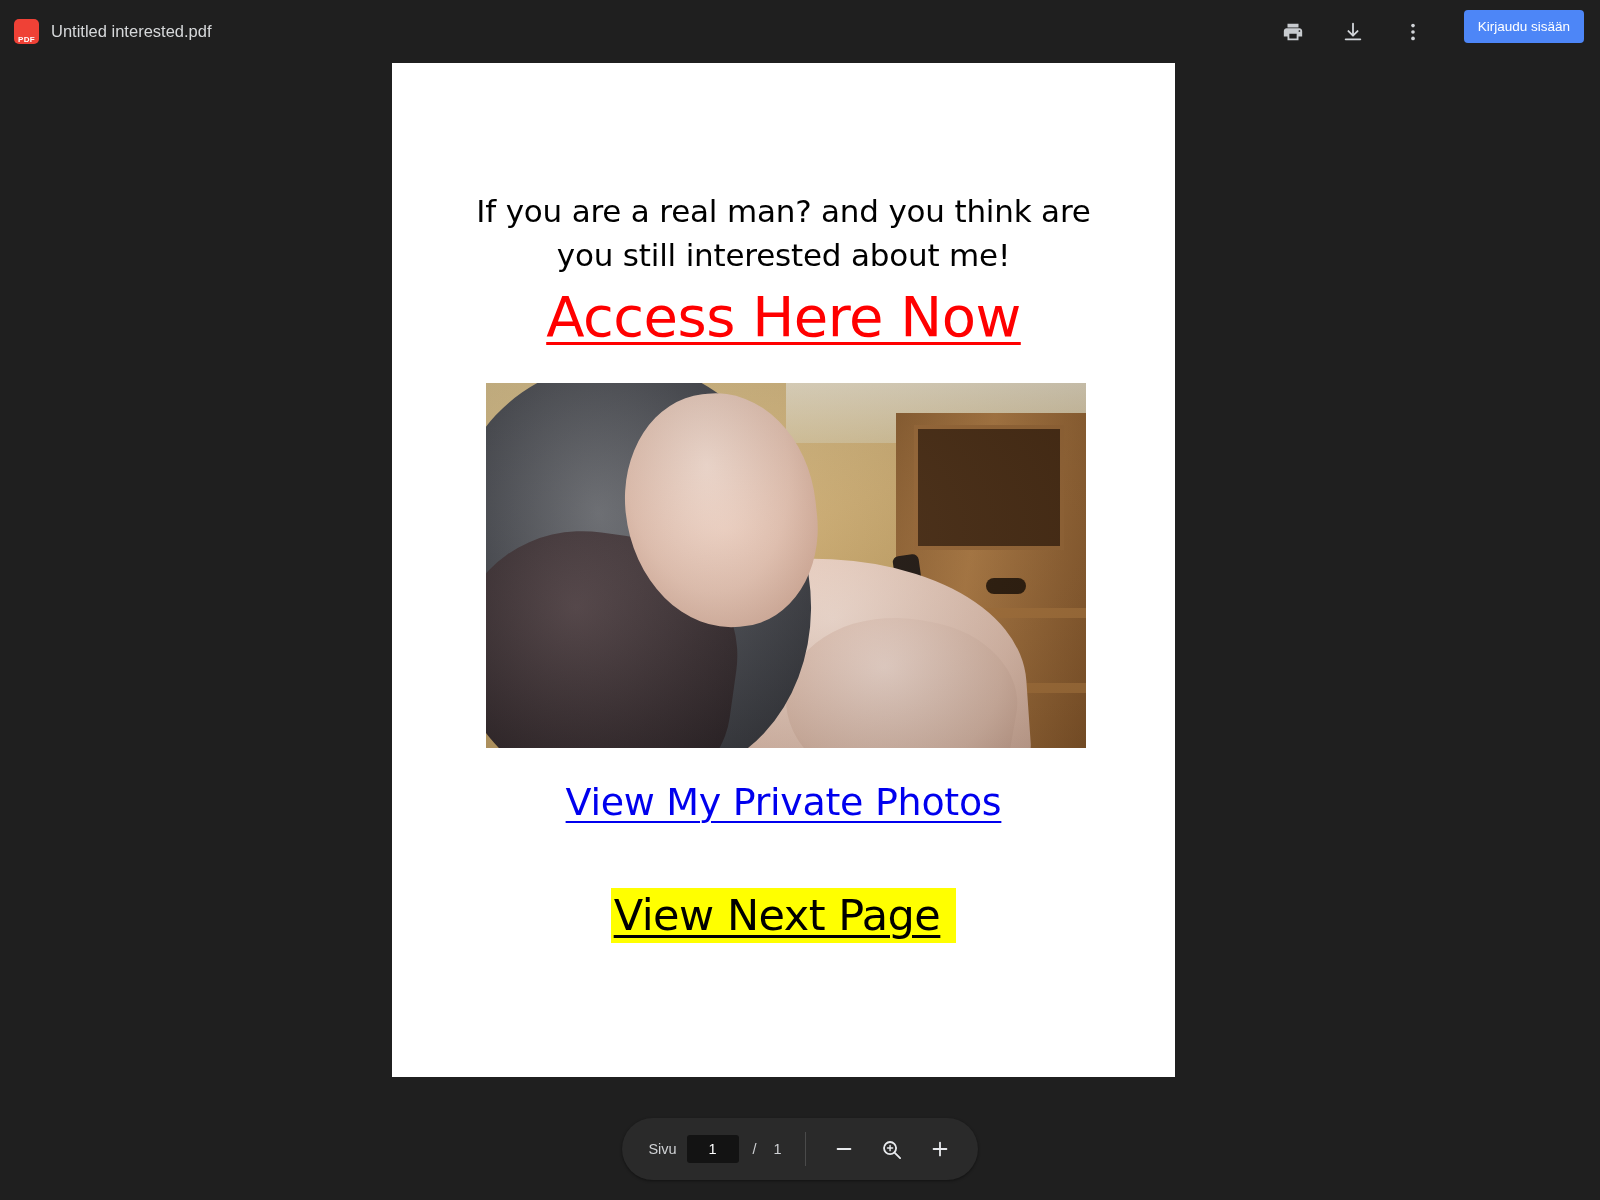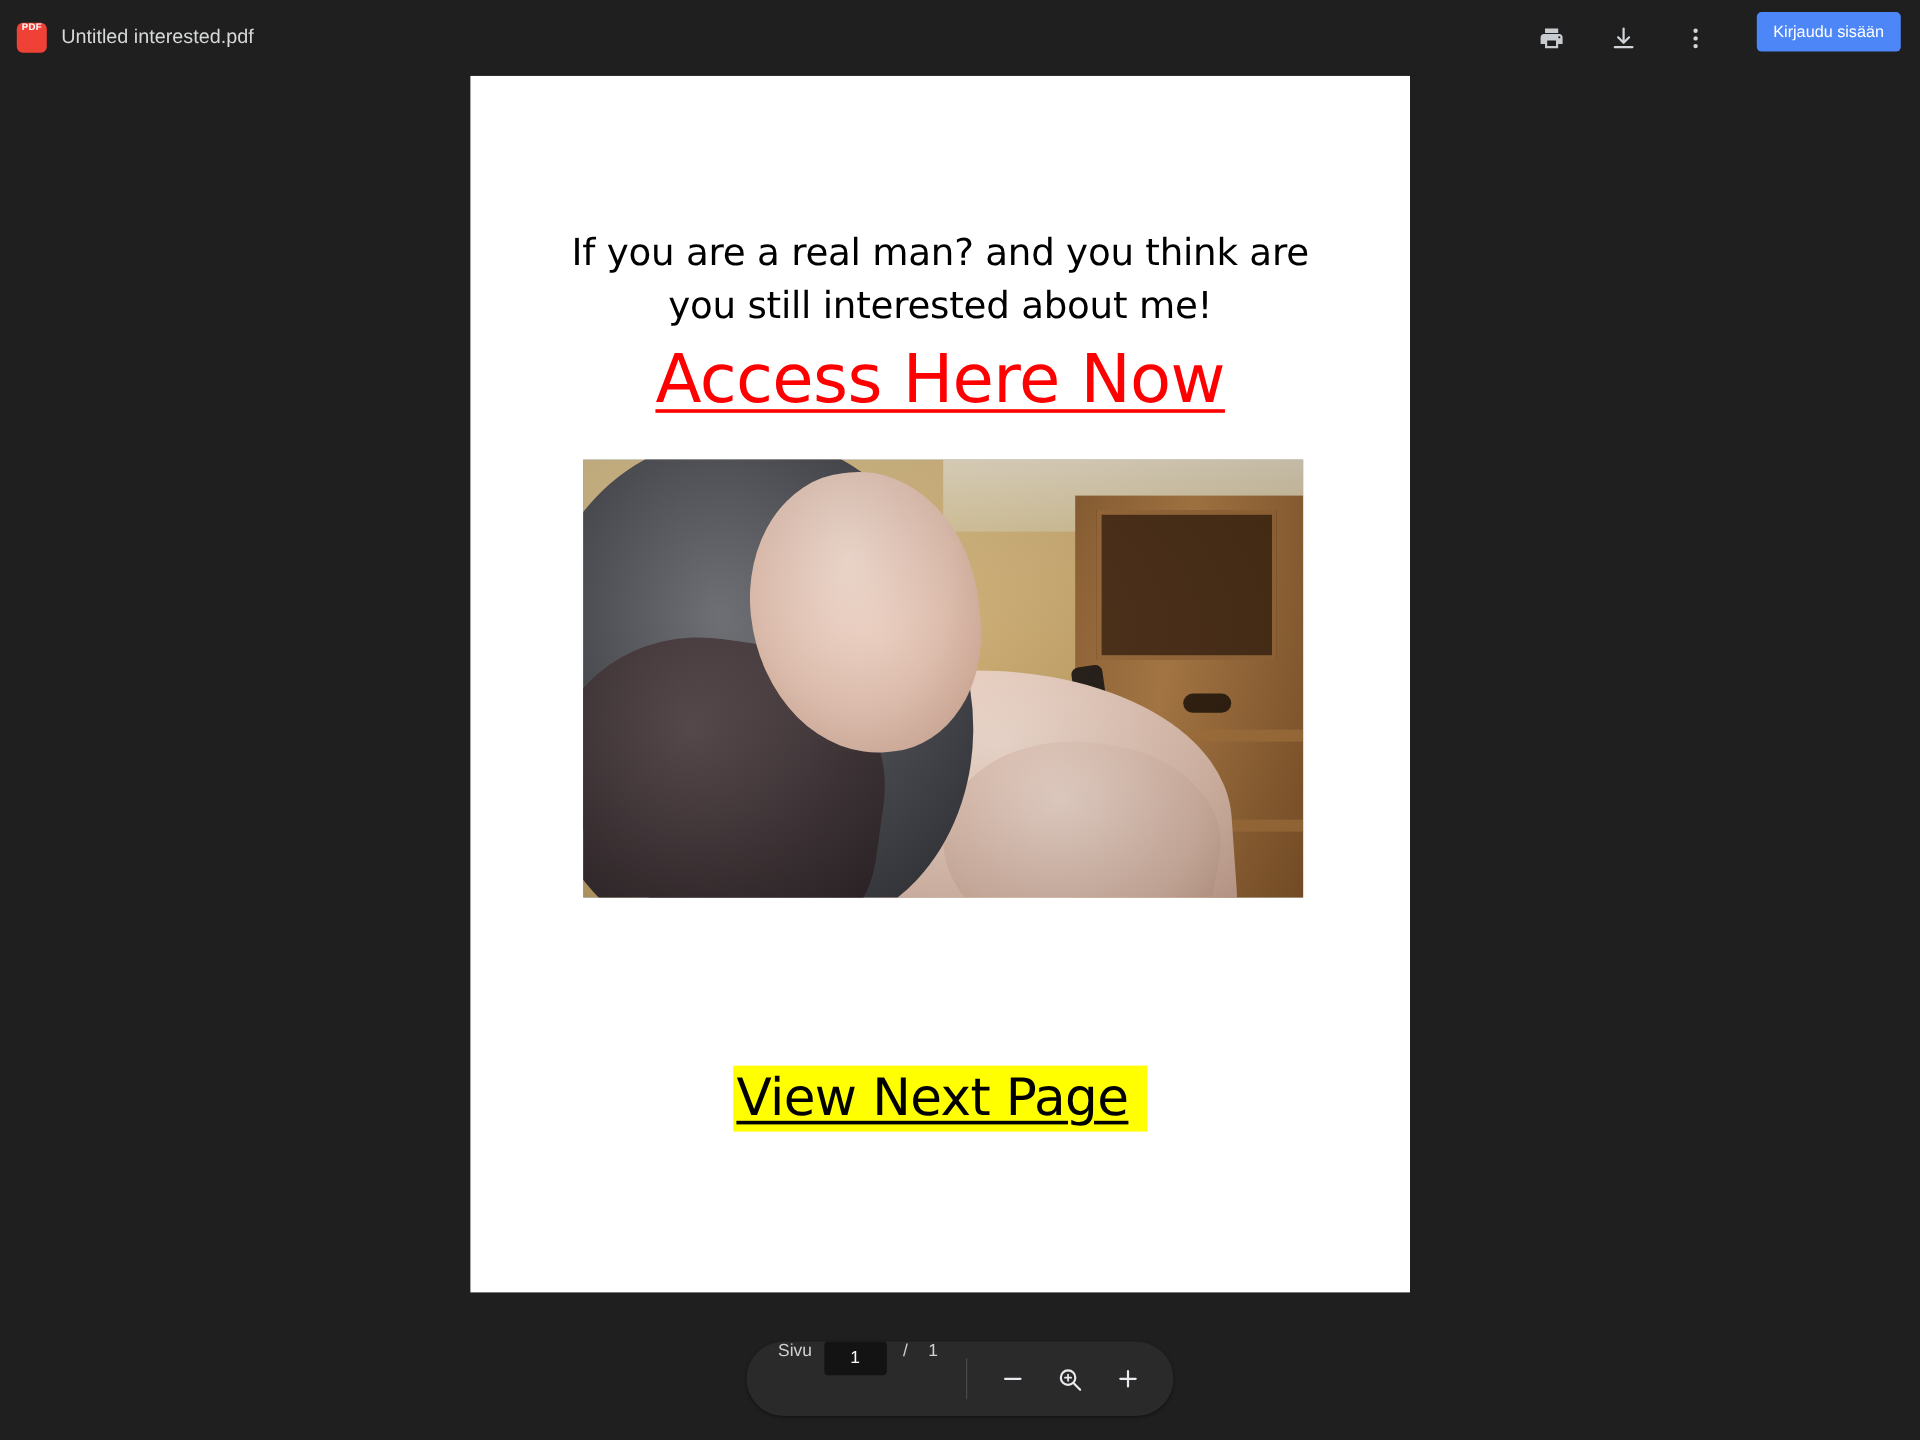--- a/index.html
+++ b/index.html
@@ -35,21 +35,21 @@
     align-items: center;
     gap: 12px;
     min-width: 0;
   }
   .pdf-badge {
     width: 25px;
     height: 25px;
     border-radius: 5px;
     background: #ef4136;
     display: flex;
-    align-items: flex-start;
+    align-items: flex-end;
     justify-content: center;
     flex: none;
   }
   .pdf-badge span {
     font-size: 8px;
     font-weight: bold;
     letter-spacing: .3px;
     color: #ffffff;
     line-height: 1;
   }
@@ -325,21 +325,21 @@
     height: 62px;
     background: #2a2a2a;
     border-radius: 31px;
     display: flex;
     align-items: center;
     box-shadow: 0 1px 3px rgba(0,0,0,.45);
     overflow: hidden;
   }
   #page-group {
     display: flex;
-    align-items: flex-start;
+    align-items: center;
     gap: 10px;
     padding: 0 20px 0 26px;
     height: 62px;
   }
   #page-label {
     font-size: 14.5px;
     color: #cfd1d4;
   }
   #page-input {
     width: 52px;
@@ -454,20 +454,21 @@
         <div class="sc-obj"></div>
         <div class="sc-body"></div>
         <div class="sc-arm"></div>
         <div class="sc-hair"></div>
         <div class="sc-hair2"></div>
         <div class="sc-face"></div>
         <div class="sc-vignette"></div>
       </div>
     </div>
 
+    <a id="private-link">View My Private Photos</a>
 
     <div id="nextpage-wrap">
       <a id="nextpage-link">View Next Page</a>
     </div>
   </div>
 
   <div id="bottom-bar">
     <div id="bottom-pill">
 
       <div id="page-group">

